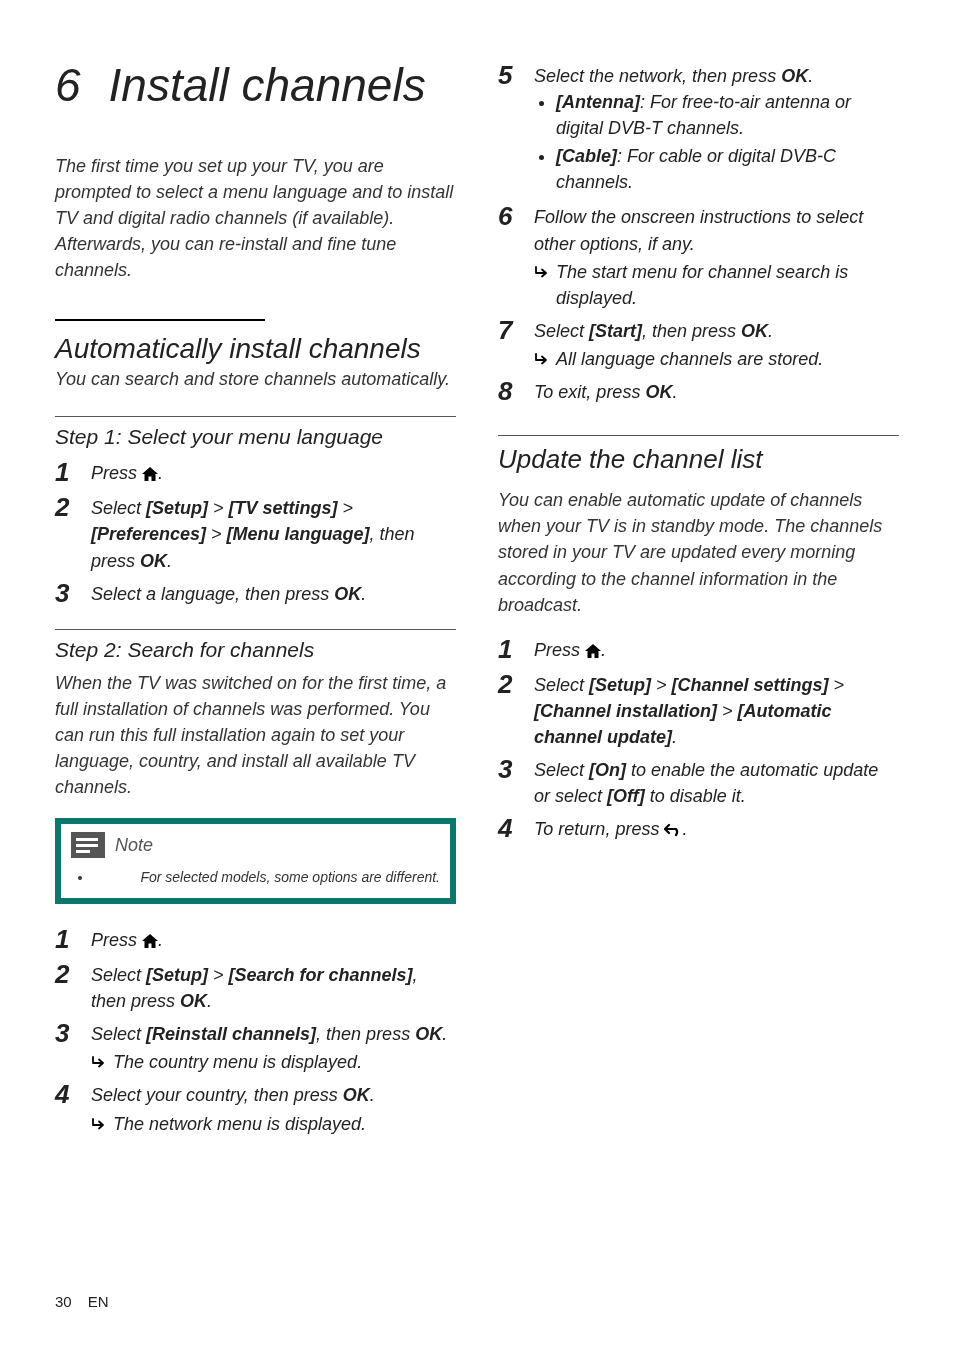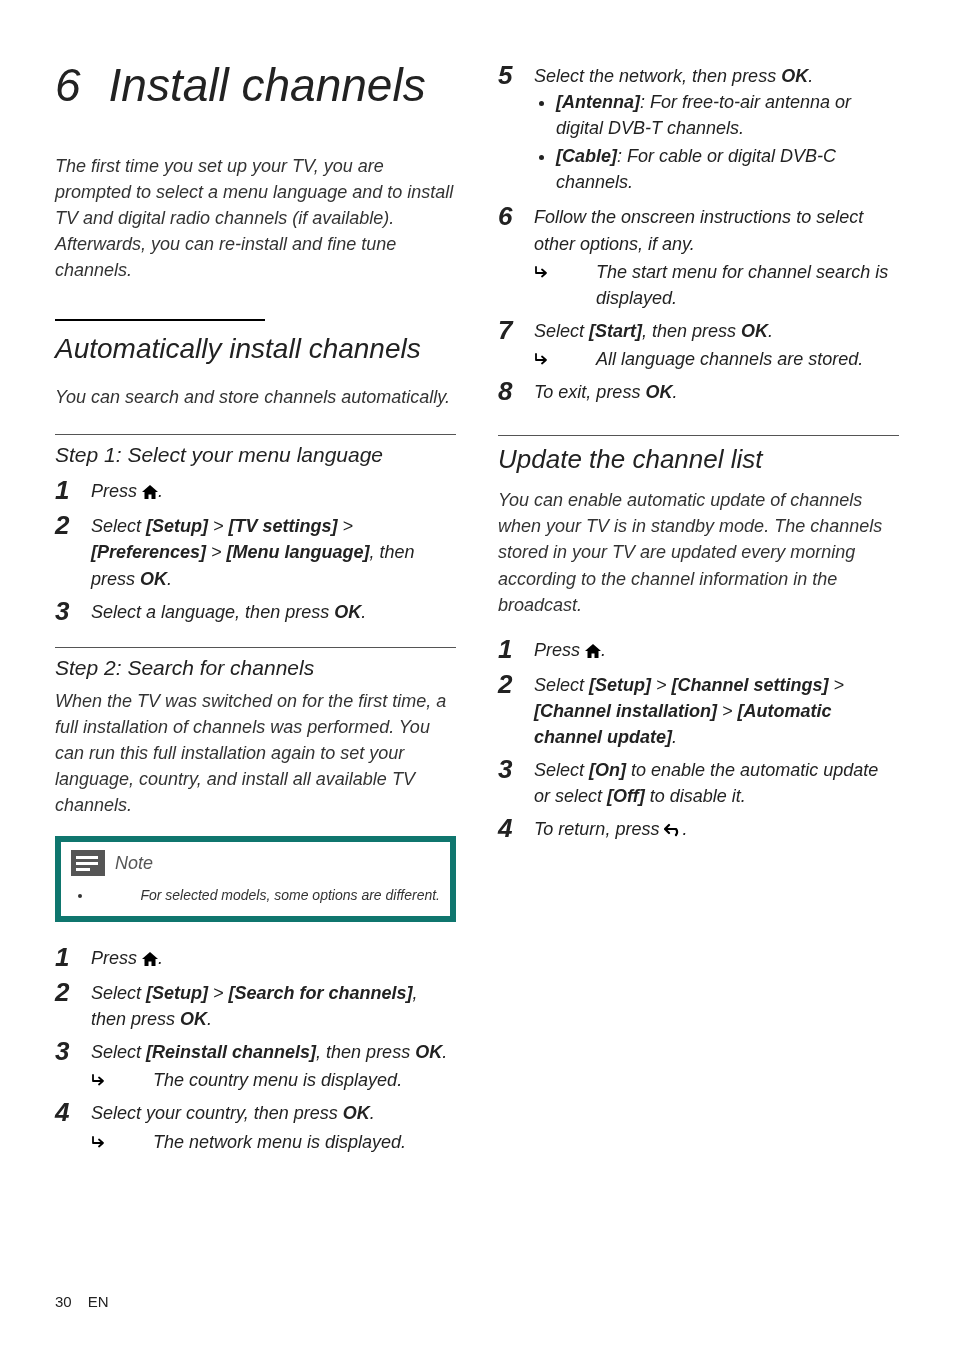--- a/index.html
+++ b/index.html
@@ -5,31 +5,31 @@
   * { box-sizing: border-box; margin: 0; padding: 0; }
   html, body { width: 954px; height: 1350px; background: #fff; }
   body { font-family: Arial, Helvetica, sans-serif; color: #222; position: relative; }
   .page { display: flex; padding: 60px 55px 0 55px; gap: 42px; }
   .col { width: 402px; font-style: italic; }
   .chap-title { font-size: 46px; font-weight: 400; margin-bottom: 42px; line-height: 1.1; }
   .chap-num { font-weight: 400; margin-right: 28px; }
   p { font-size: 18px; line-height: 1.45; font-weight: 300; color: #333; }
   .intro { margin-bottom: 36px; }
   .hr-thick { border: none; border-top: 2px solid #000; width: 210px; margin-bottom: 10px; }
-  h2.section { font-size: 28px; font-weight: 400; margin-bottom: 18px; line-height: 1.25; }
+  h2.section { font-size: 28px; font-weight: 400; line-height: 1.25; }
   .sub-intro { margin-bottom: 24px; }
   .hr-thin { border: none; border-top: 1px solid #555; width: 100%; margin: 6px 0 8px 0; }
   h3.step { font-size: 21px; font-weight: 400; margin-bottom: 8px; }
   h3.sub { font-size: 26px; font-weight: 400; margin-bottom: 12px; }
   .num-list { list-style: none; }
   .num-list > li { display: flex; align-items: flex-start; margin-bottom: 4px; }
   .num { font-size: 26px; font-weight: 600; width: 36px; flex-shrink: 0; line-height: 1.2; }
   .li-body { font-size: 18px; font-weight: 300; line-height: 1.45; padding-top: 3px; flex: 1; }
   .li-body .b { font-weight: 600; }
-  .result { display: flex; align-items: flex-start; margin-top: 2px; gap: 40px; }
+  .result { display: flex; align-items: flex-start; margin-top: 2px; }
   .result-arrow { width: 22px; flex-shrink: 0; }
   .result-text { flex: 1; }
   .sub-bullet { list-style: disc; padding-left: 22px; }
   .sub-bullet li { font-size: 18px; font-weight: 300; line-height: 1.45; margin-bottom: 2px; }
   .note-box { border: 6px solid #0f766e; margin: 18px 0 20px 0; }
   .note-head { display: flex; align-items: center; gap: 10px; padding: 8px 10px 6px 10px; }
   .note-icon { width: 34px; height: 26px; }
   .note-title { font-size: 18px; color: #555; }
   .note-body { padding: 4px 10px 10px 16px; text-align: right; }
   .note-body ul { list-style: disc; padding-left: 16px; }

